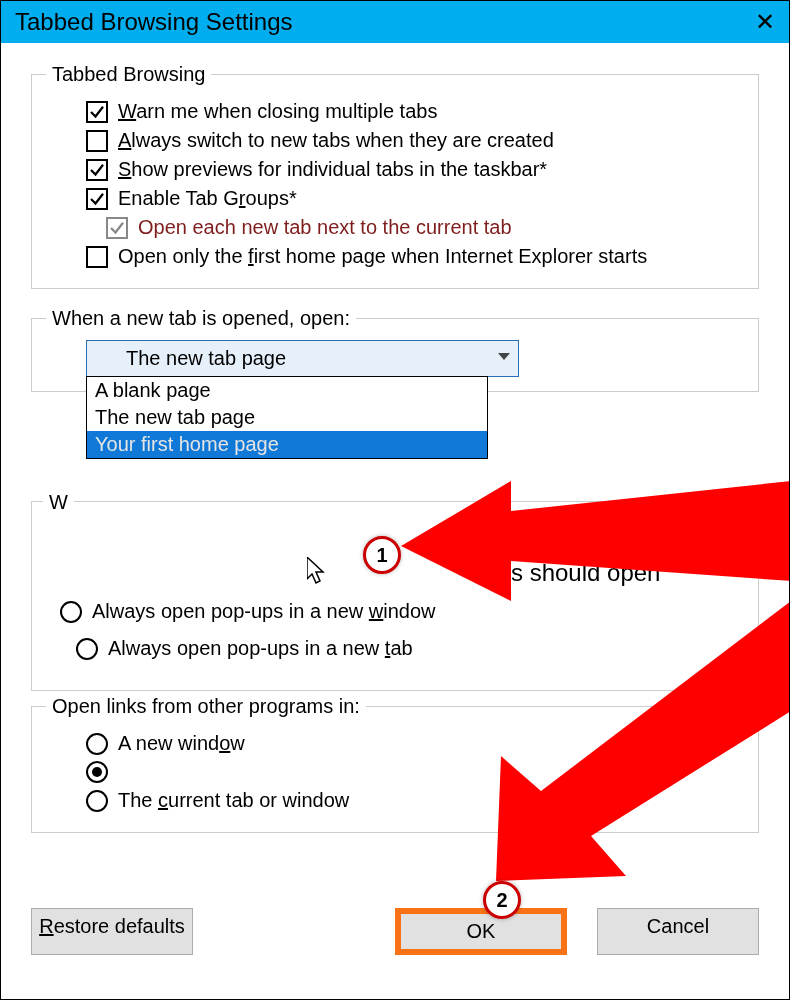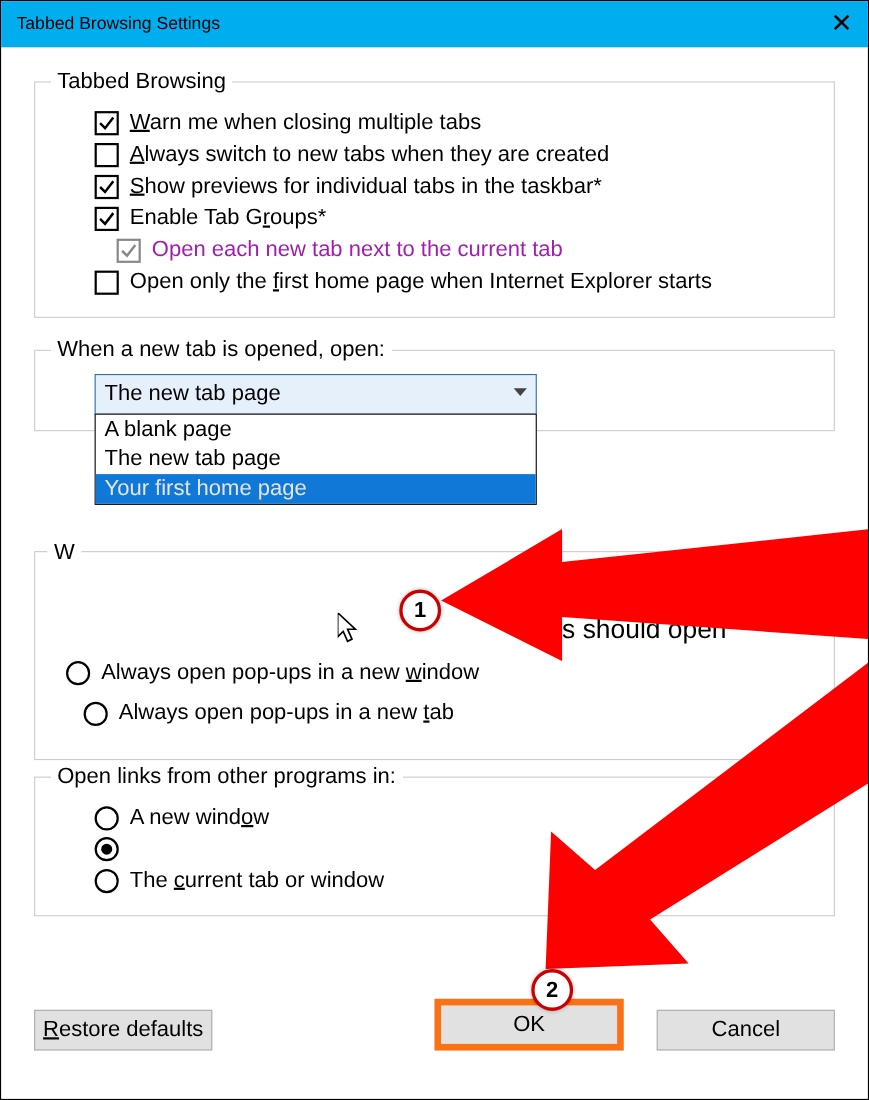--- a/index.html
+++ b/index.html
@@ -16,21 +16,21 @@
     overflow:hidden;
   }
   .titlebar{
     background:#00AEEF;
     height:42px;
     display:flex;
     align-items:center;
     padding:0 14px;
     color:#000;
   }
-  .titlebar .title{flex:1;font-size:16px;}
+  .titlebar .title{flex:1;font-size:24px;}
   .titlebar .close{
     font-size:24px;
     line-height:1;
     cursor:pointer;
   }
   .content{
     padding:20px 30px 10px 30px;
   }
   fieldset{
     border:1px solid #ccc;
@@ -56,28 +56,29 @@
     display:inline-flex;
     align-items:center;justify-content:center;
     background:#fff;
   }
   .chk.disabled{border-color:#888;}
   .chk svg{width:18px;height:18px;}
   .chk.disabled svg path{stroke:#888;}
   .radio{border-radius:50%;}
   .radio .dot{width:10px;height:10px;border-radius:50%;background:#000;}
   .label{}
-  .label.disabled{color:#a21caf;}
+  .label.disabled{color:#7f1d1d;}
   .underline{text-decoration:underline;}
   .dropdown{
     width:400px;
     border:1px solid #2b6db5;
     background:#e6f0fb;
     position:relative;
     margin-left:40px;
+    padding-left:31px;
   }
   .dropdown .sel{
     padding:6px 30px 6px 8px;
     color:#000;
   }
   .dropdown .arrow{
     position:absolute;
     right:8px;top:12px;
     width:0;height:0;
     border-left:6px solid transparent;
@@ -94,21 +95,20 @@
   }
   .dropdown-list .opt{padding:2px 8px;}
   .dropdown-list .opt.selected{background:#1078d7;color:#e5e5e5;}
   .hidden-text{font-size:24px;}
   .footnote{margin:16px 0 10px 10px;font-size:20px;}
   .buttons{
     display:flex;
     gap:30px;
     padding:10px 30px 30px 30px;
     justify-content:flex-start;
-    align-items:flex-end;
   }
   .spacer{flex:1;}
   .btn{
     background:#e1e1e1;
     border:1px solid #adadad;
     padding:6px 0;
     width:160px;
     text-align:center;
     font-size:20px;
     cursor:pointer;

